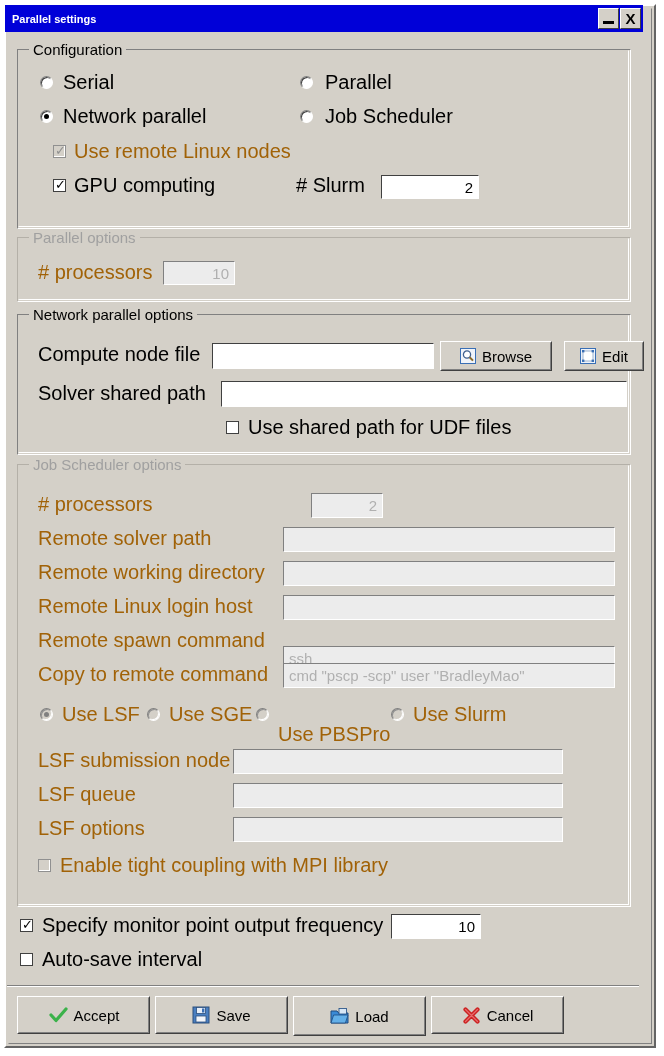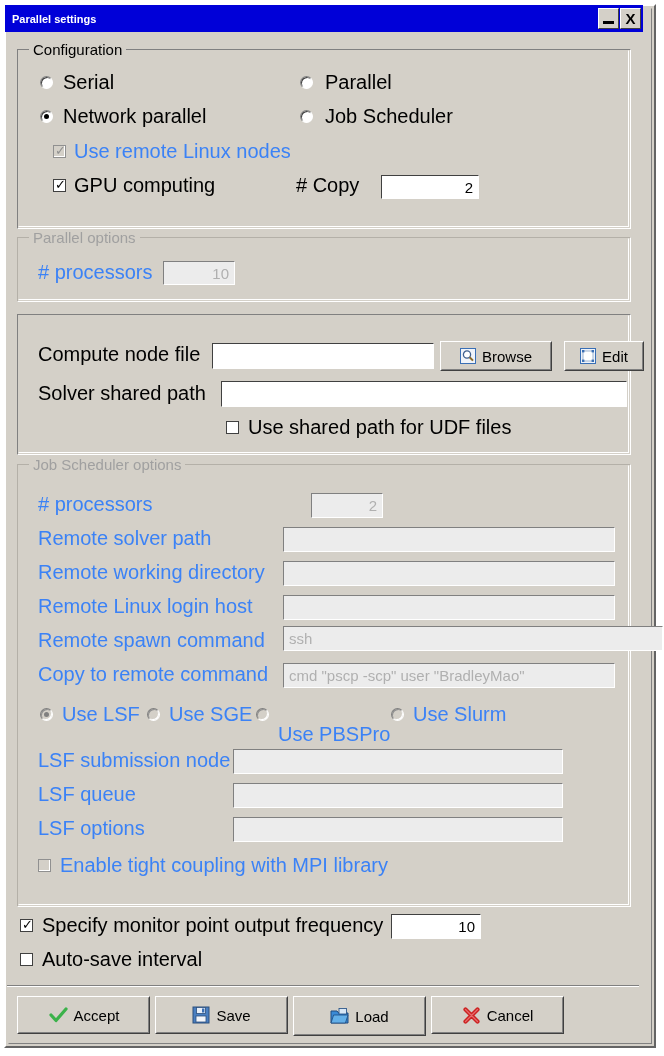--- a/index.html
+++ b/index.html
@@ -110,21 +110,21 @@
   .group.disabled { border-color: #b4b0a8; border-right-color:#ffffff; border-bottom-color:#ffffff; }
 
   
   .lbl {
     position: absolute;
     font-size: 20px;
     color: #000000;
     white-space: nowrap;
     line-height: 17px;
   }
-  .lbl.disabled { color: #3b82f6; }
+  .lbl.disabled { color: #a16207; }
 
   
   .radio {
     position: absolute;
     width: 13px; height: 13px;
     border-radius: 50%;
     background: #ffffff;
     border: 1px solid #808080;
     border-right-color: #ffffff;
     border-bottom-color: #ffffff;
@@ -267,34 +267,35 @@
     <div class="check disabled" style="left:35px; top:95px;">
       <span class="tick">✓</span>
     </div>
     <div class="lbl disabled" style="left:56px; top:93px;">Use remote Linux nodes</div>
 
     <div class="check" style="left:35px; top:129px;">
       <span class="tick">✓</span>
     </div>
     <div class="lbl" style="left:56px; top:127px;">GPU computing</div>
 
-    <div class="lbl" style="left:278px; top:127px;"># Copy</div>
+    <div class="lbl" style="left:278px; top:127px;"># Slurm</div>
     <div class="input num" style="left:363px; top:125px; width:98px; height:24px;">2</div>
   </div>
 
   <div class="group disabled" style="left:12px; top:202px; width:614px; height:65px;">
     <div class="inner-border"></div>
     <div class="group-title disabled">Parallel options</div>
 
     <div class="lbl disabled" style="left:20px; top:26px;"># processors</div>
     <div class="input num disabled" style="left:145px; top:23px; width:72px; height:24px;">10</div>
   </div>
 
   <div class="group" style="left:12px; top:279px; width:614px; height:141px;">
     <div class="inner-border"></div>
+    <div class="group-title">Network parallel options</div>
 
     <div class="lbl" style="left:20px; top:31px;">Compute node file</div>
     <div class="input" style="left:194px; top:28px; width:222px; height:26px;" title=""></div>
 
     <div class="btn" style="left:422px; top:26px; width:112px; height:30px;gap:6px;">
       <span class="inner"></span>
       <span class="icon">
         <svg width="16" height="16" viewBox="0 0 16 16">
           <rect x="0.5" y="0.5" width="15" height="15" fill="#f0f4fa" stroke="#3a6fb5"></rect>
           <circle cx="7" cy="6.5" r="3.6" fill="#ffffff" stroke="#40618f" stroke-width="1.3"></circle>
@@ -336,21 +337,21 @@
     <div class="lbl disabled" style="left:20px; top:65px;">Remote solver path</div>
     <div class="input disabled" style="left:265px; top:62px; width:332px; height:25px;"></div>
 
     <div class="lbl disabled" style="left:20px; top:99px;">Remote working directory</div>
     <div class="input disabled" style="left:265px; top:96px; width:332px; height:25px;"></div>
 
     <div class="lbl disabled" style="left:20px; top:133px;">Remote Linux login host</div>
     <div class="input disabled" style="left:265px; top:130px; width:332px; height:25px;"></div>
 
     <div class="lbl disabled" style="left:20px; top:167px;">Remote spawn command</div>
-    <div class="input disabled" style="left:265px; top:161px; width:380px; height:25px;">ssh</div>
+    <div class="input disabled" style="left:265px; top:181px; width:332px; height:25px;">ssh</div>
 
     <div class="lbl disabled" style="left:20px; top:201px;">Copy to remote command</div>
     <div class="input disabled" style="left:265px; top:198px; width:332px; height:25px;">cmd "pscp -scp" user "BradleyMao"</div>
 
     <div class="radio disabled" style="left:22px; top:243px;">
       <span class="dot"></span>
     </div>
     <div class="lbl disabled" style="left:44px; top:241px;">Use LSF</div>
 
     <div class="radio disabled" style="left:129px; top:243px;"></div>

